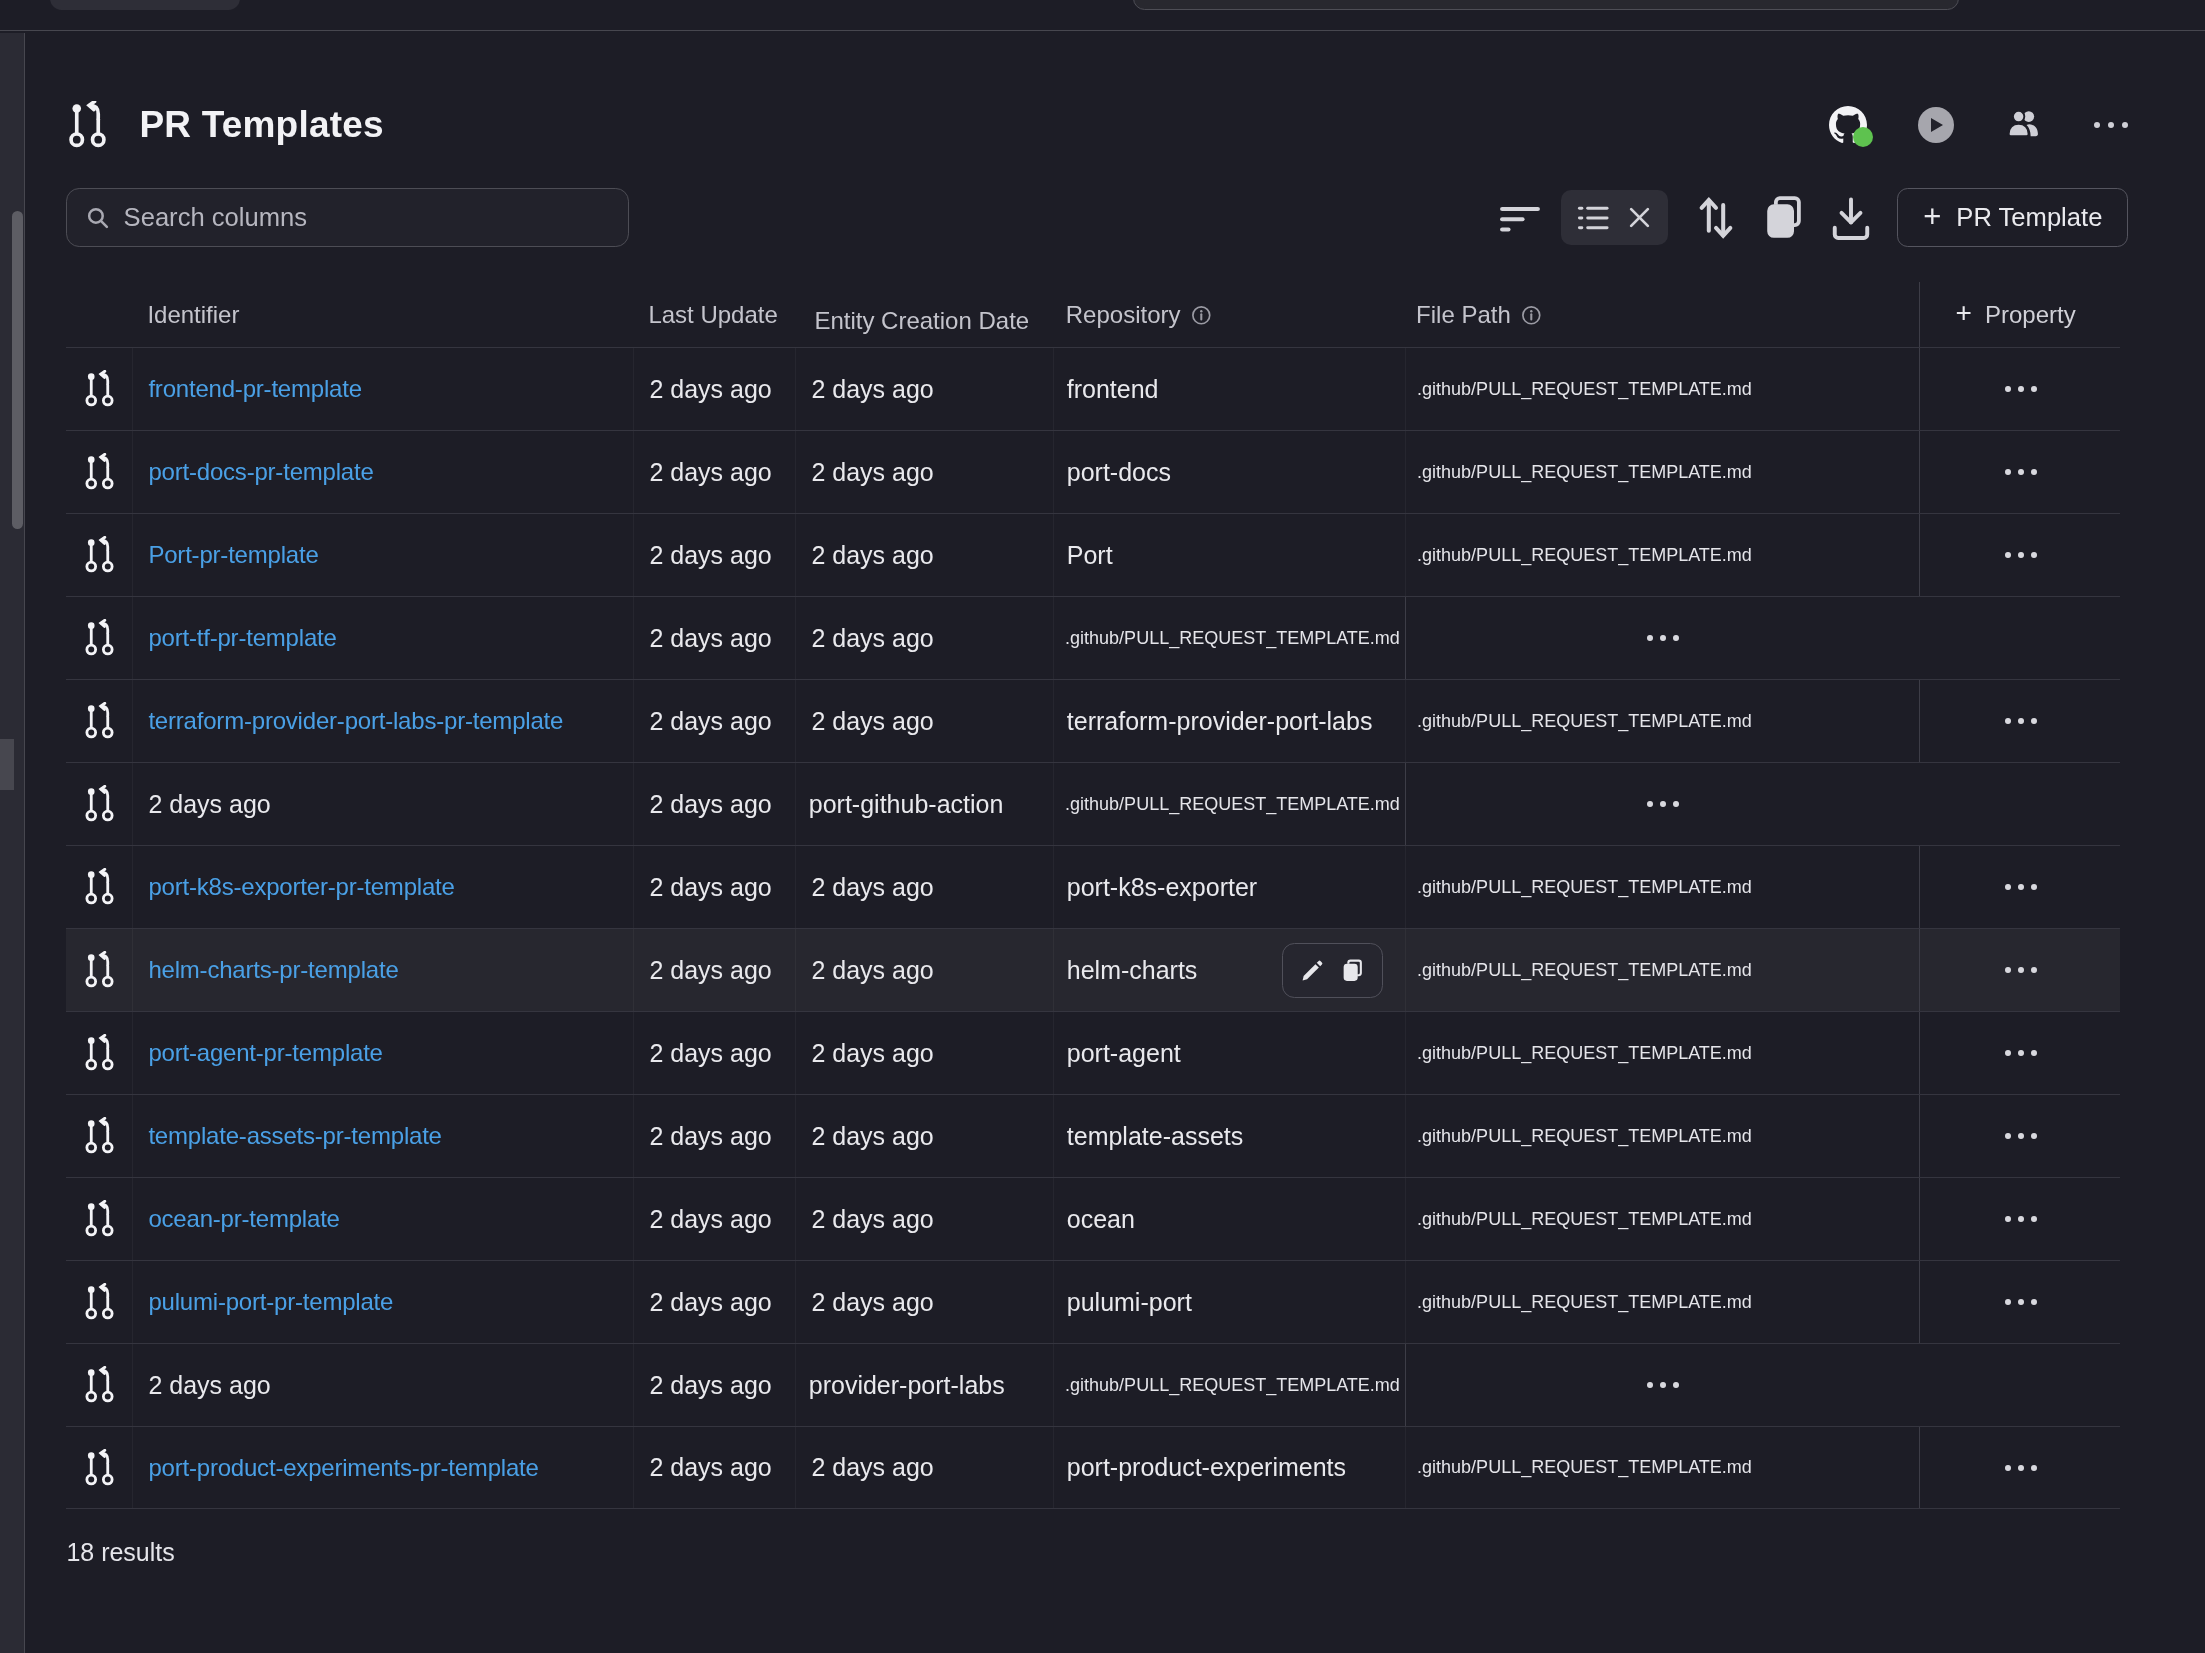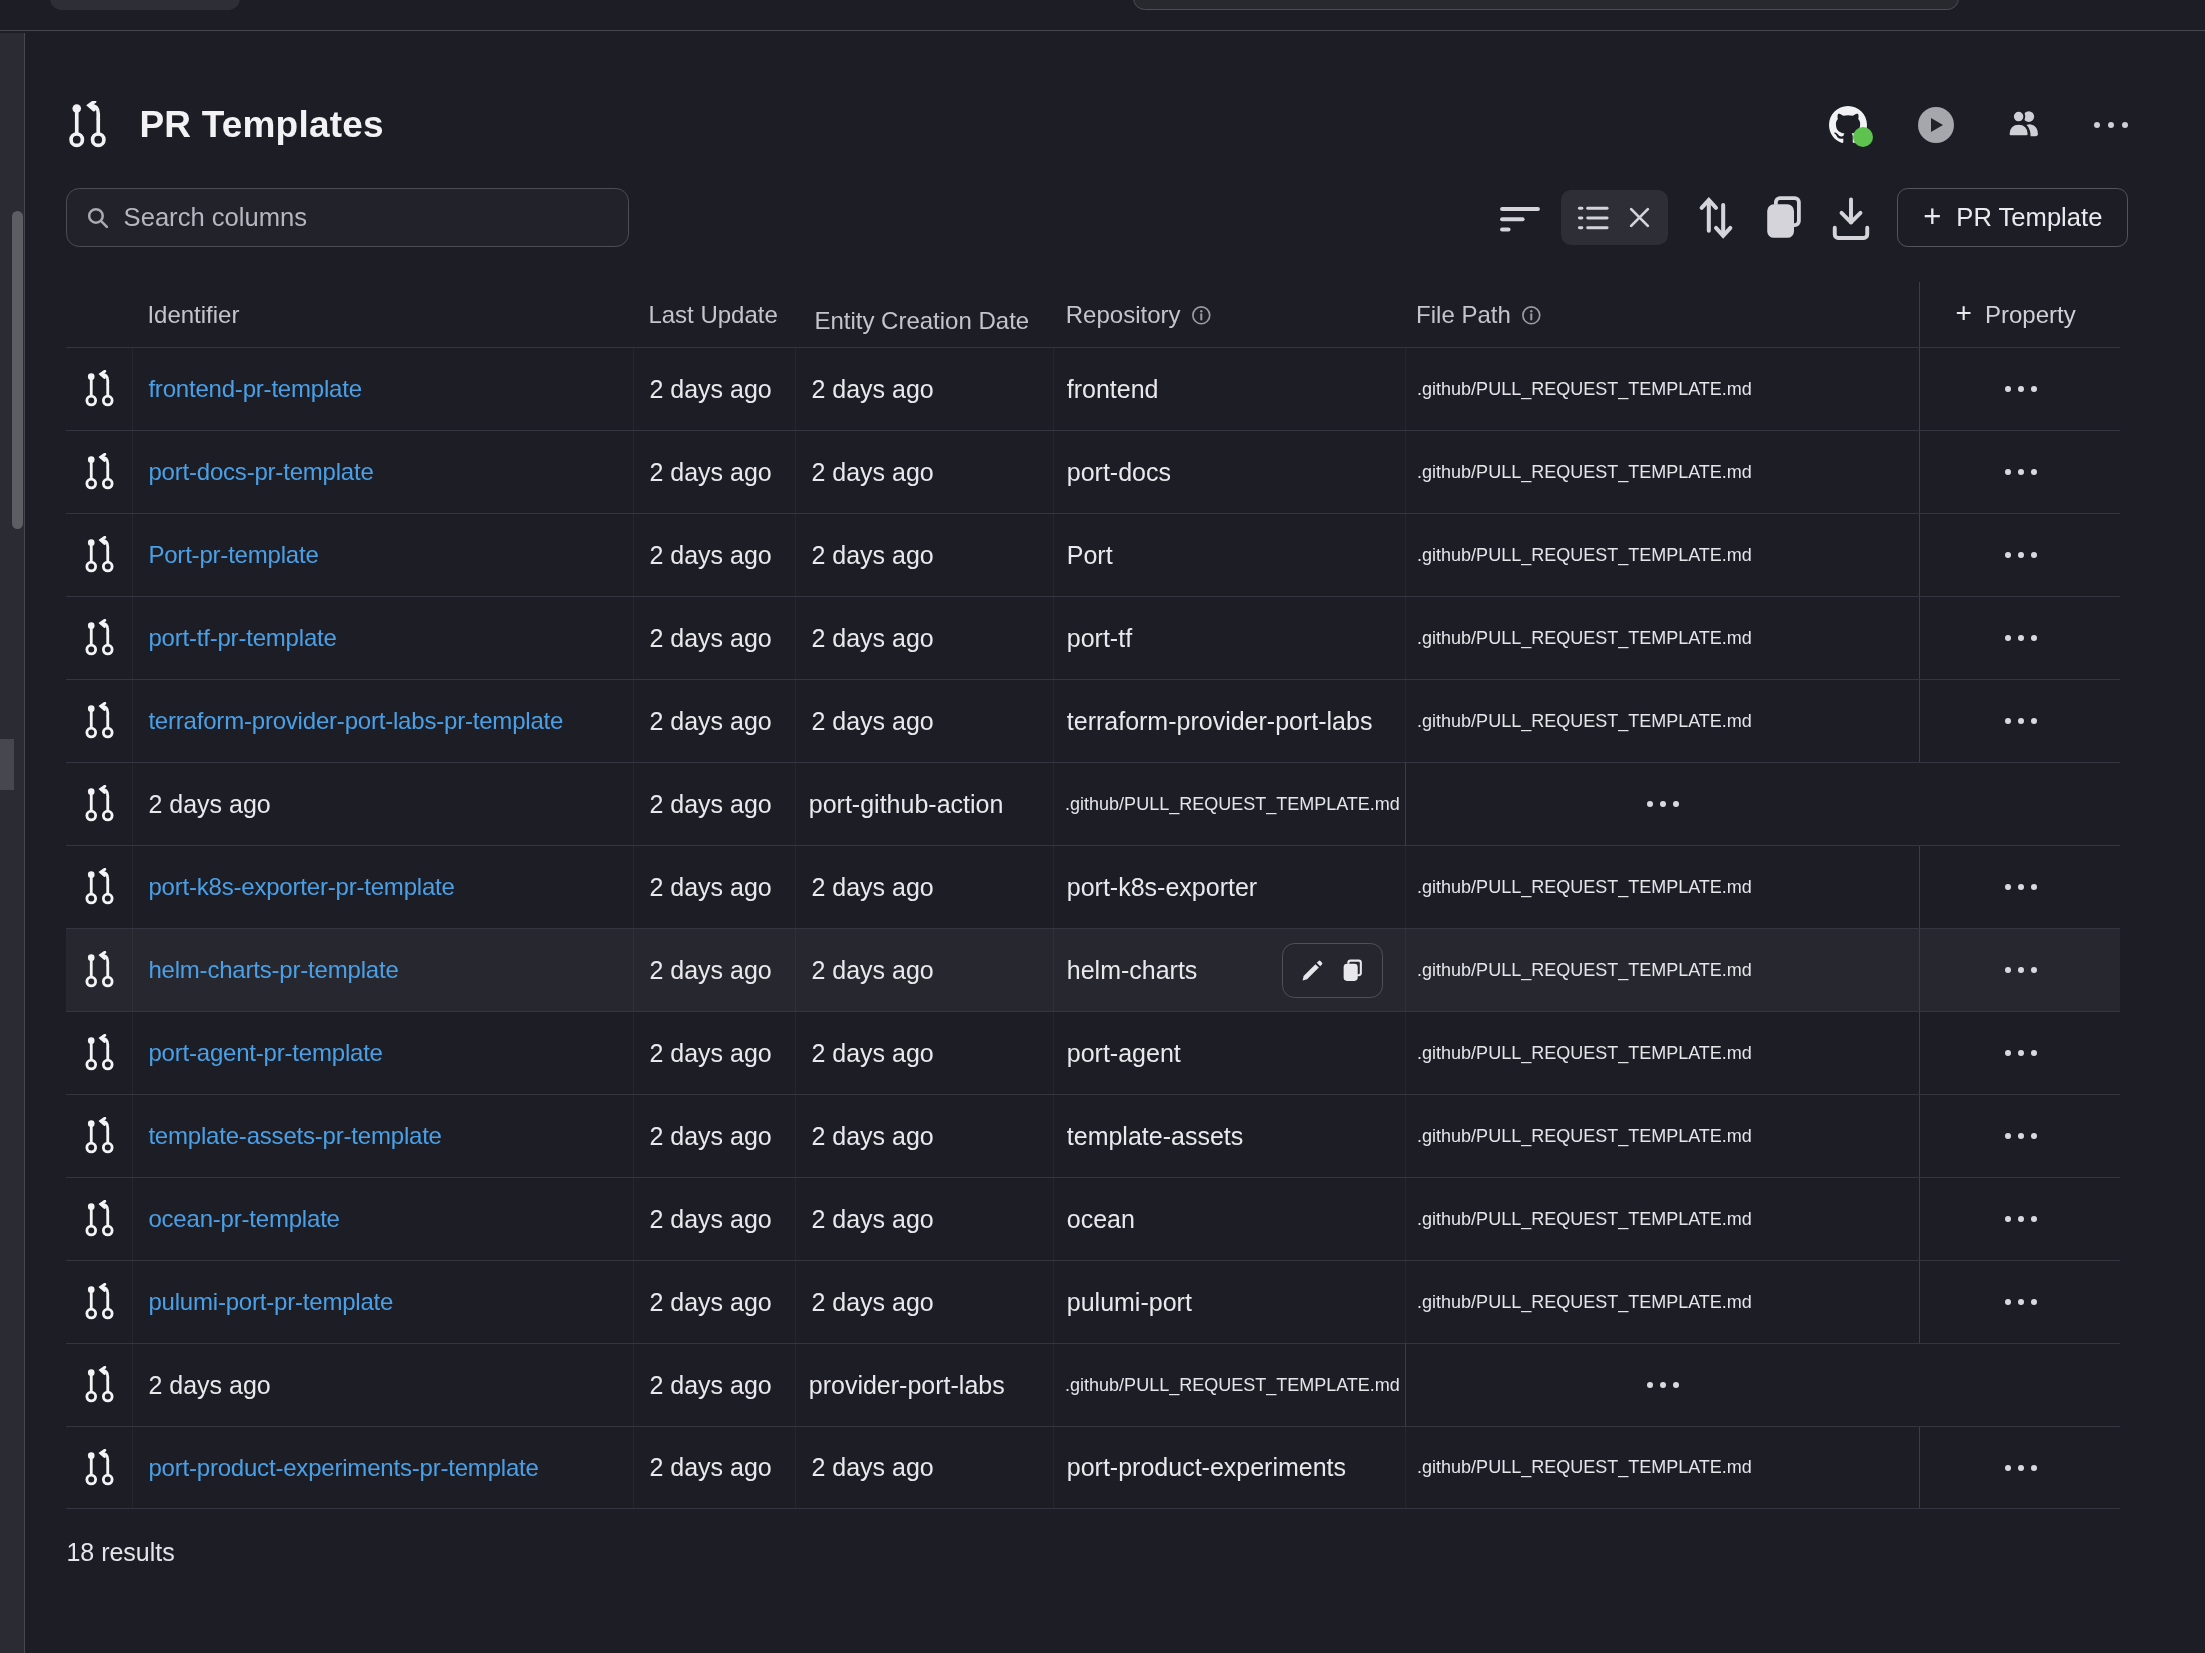--- a/index.html
+++ b/index.html
@@ -421,21 +421,20 @@
           <circle cx="30" cy="36" r="5.3" fill="none"></circle>
           <path d="M30 16 v-4 c0 -6 -3 -8 -8 -8" fill="none"></path>
           <path d="M26.5 0.5 l-5 3.5 4.5 4" fill="none"></path>
         </svg>
       </div>
       <div class="cell cell-identifier col-sep">
         <a>port-tf-pr-template</a>
       </div>
       <div class="cell cell-date col-sep">2 days ago</div>
       <div class="cell cell-date col-sep">2 days ago</div>
-      <div class="cell cell-repo col-sep">port-tf</div>
       <div class="cell cell-path col-sep">.github/PULL_REQUEST_TEMPLATE.md</div>
       <div class="cell-actions">
         <button class="row-menu">
           <i></i>
               <i></i>
               <i></i>
         </button>
       </div>
 
     </div>

